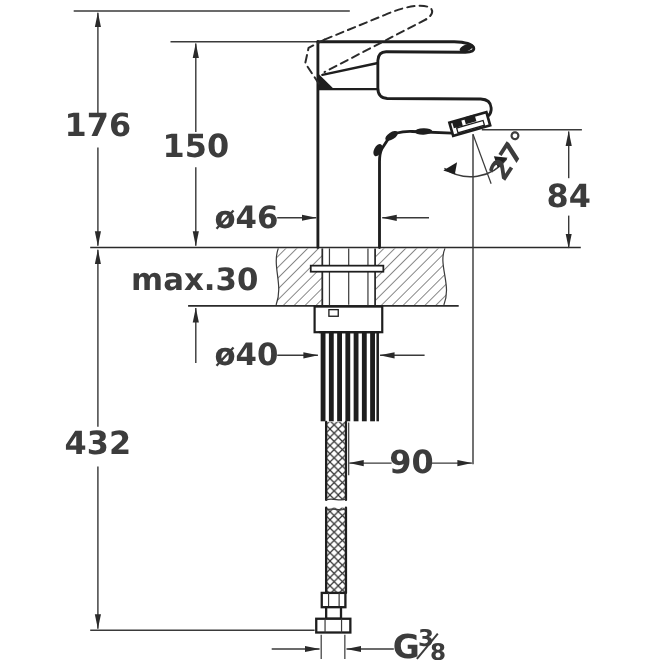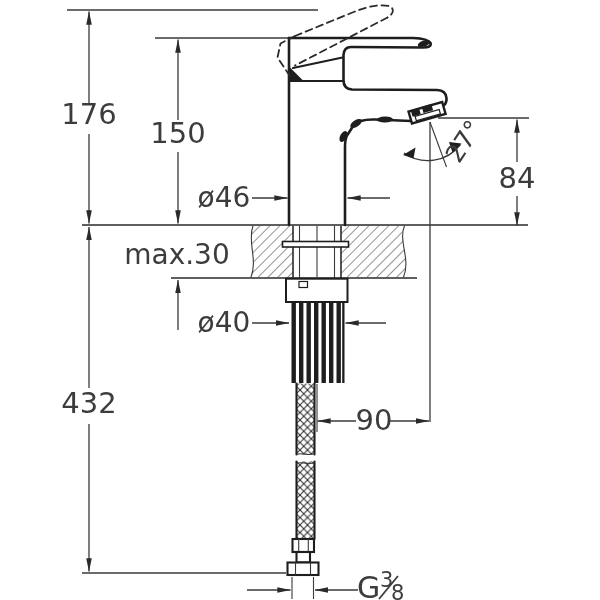--- a/index.html
+++ b/index.html
@@ -1,17 +1,17 @@
 <!DOCTYPE html>
 <html><head>
 <meta charset="utf-8">
 <style>
   html,body{margin:0;padding:0;background:#ffffff;}
   #stage{position:relative;width:600px;height:600px;background:#ffffff;overflow:hidden;
-         font-family:"DejaVu Sans","Liberation Sans",sans-serif;}
+         font-family:"DejaVu Sans","Liberation Sans",sans-serif;font-weight:bold;}
   svg{display:block;}
   text{fill:#3c3c3c;font-family:"DejaVu Sans","Liberation Sans",sans-serif;}
   .dim-txt{font-size:29px;}
   .dim-txt-sm{font-size:28px;}
   .ang-txt{font-size:25px;}
   .thread-g{font-size:30px;}
   .thread-frac{font-size:21px;}
   .thin{stroke:#3a3a3a;stroke-width:1.3;fill:none;}
   .hair{stroke:#3a3a3a;stroke-width:1.1;fill:none;}
   .med{stroke:#2a2a2a;stroke-width:1.6;fill:none;}

